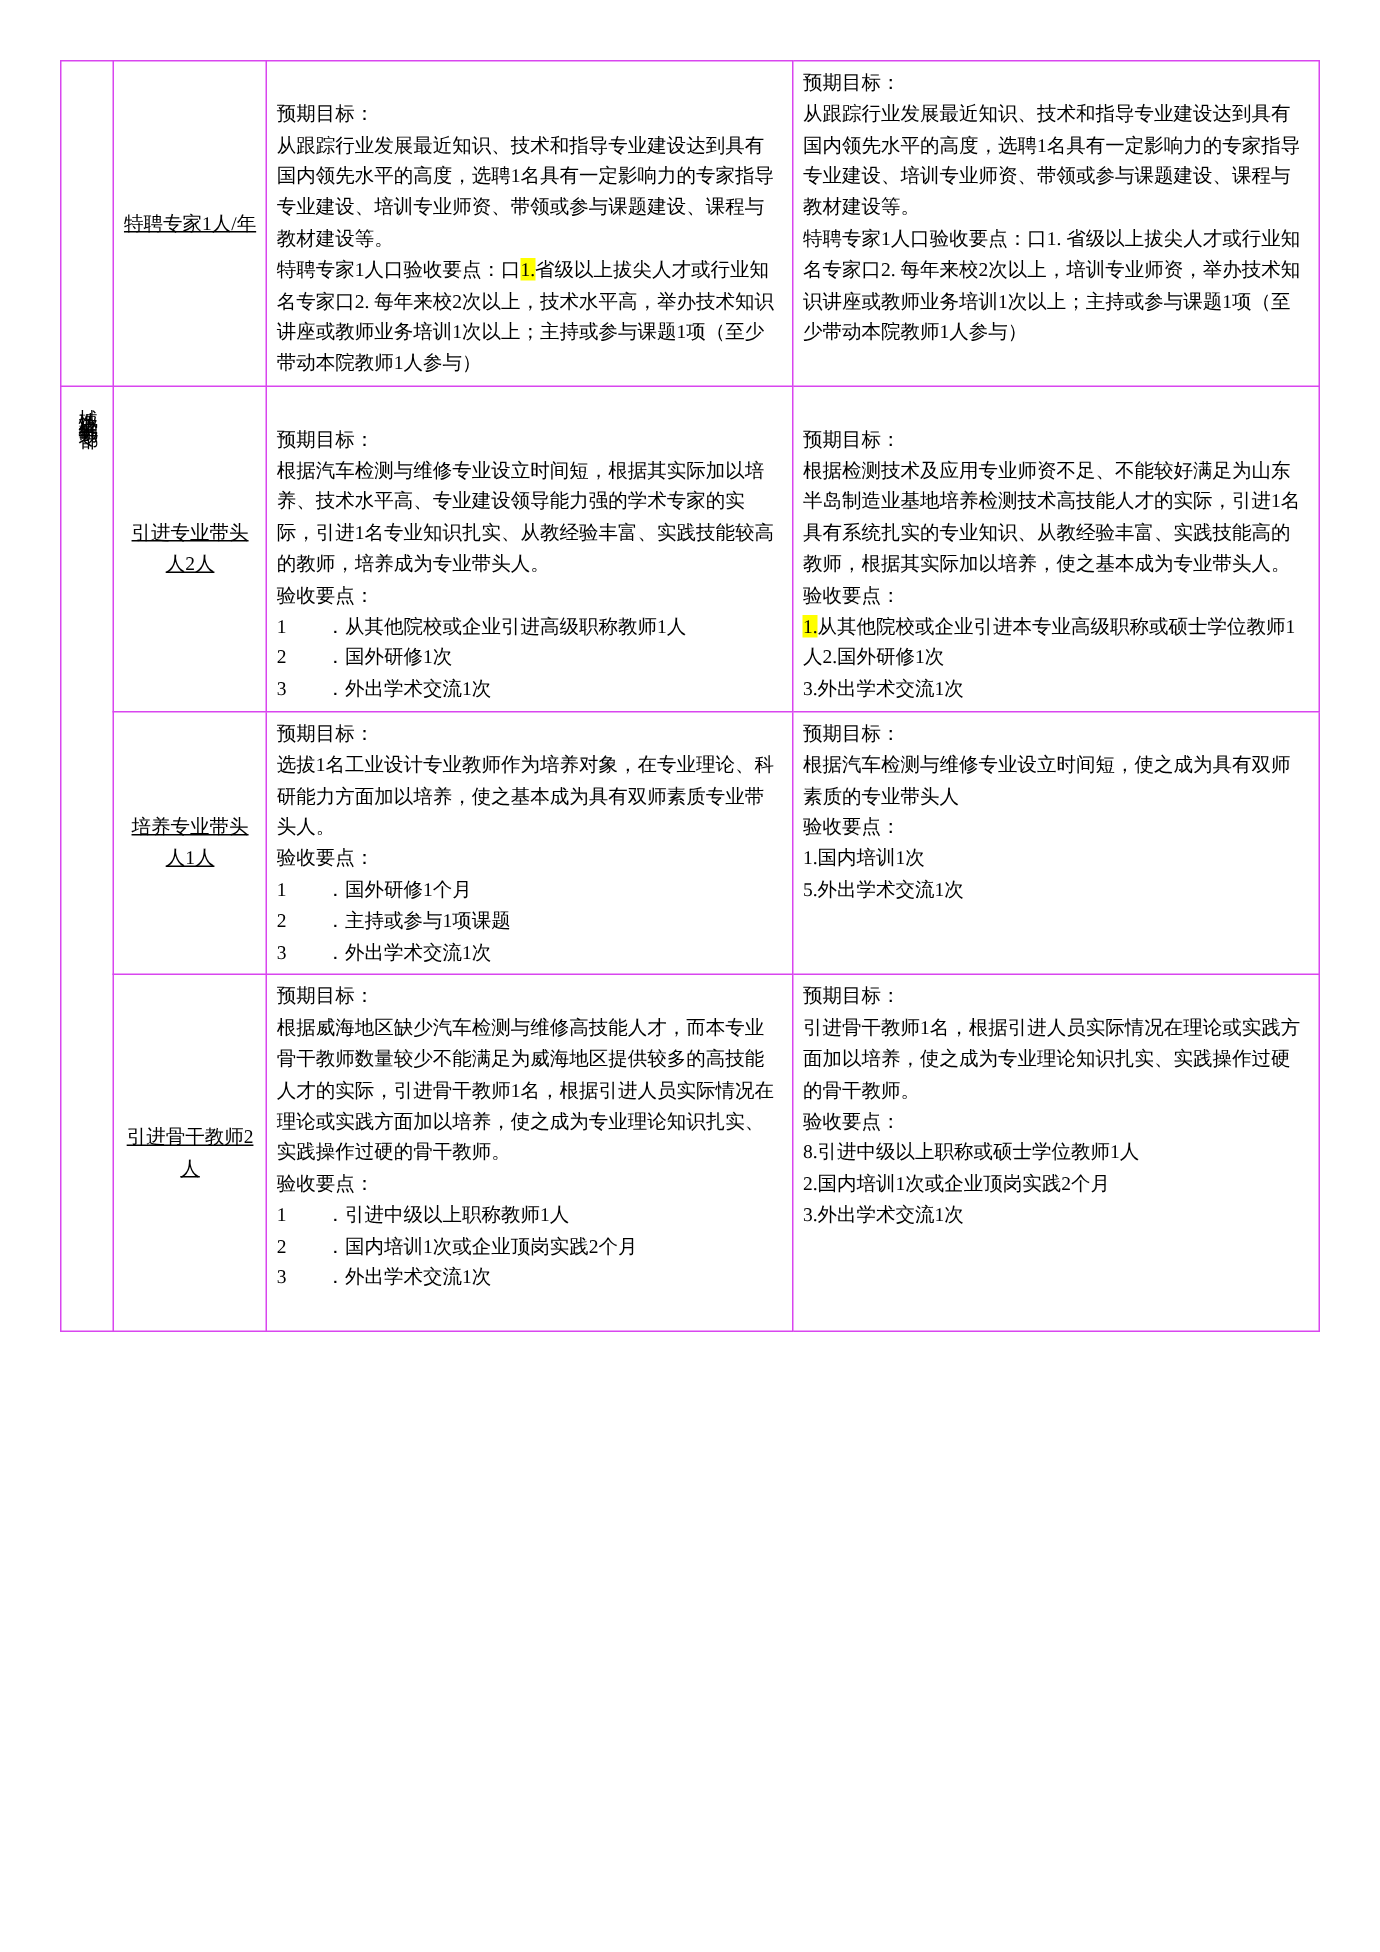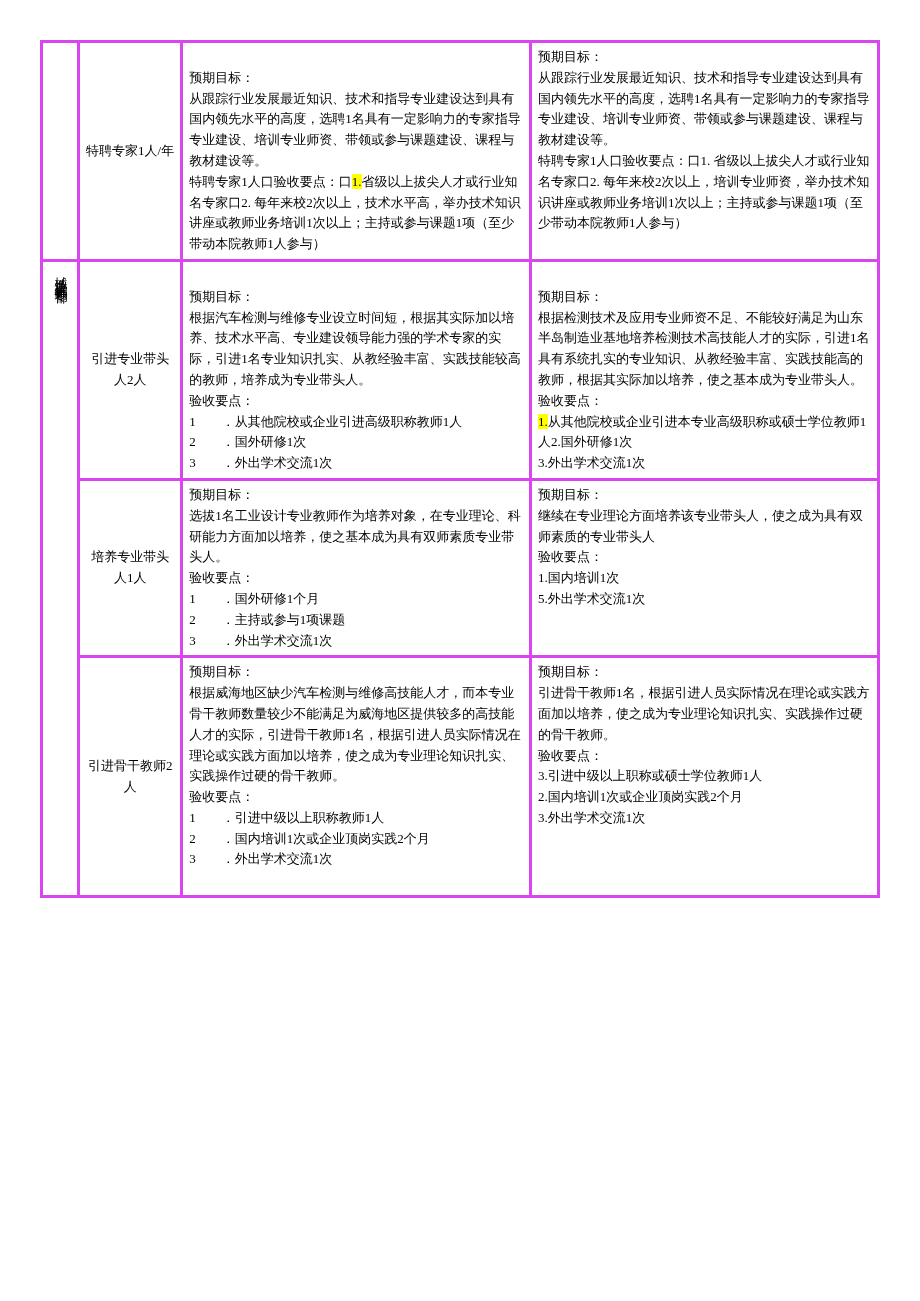--- a/index.html
+++ b/index.html
@@ -10,26 +10,26 @@
     padding: 40px;
     background: #fff;
     color: #000;
     width: 840px;
   }
   table {
     border-collapse: collapse;
     width: 100%;
   }
   td {
-    border: 3px solid #d946ef;
+    border: 1px solid #d946ef;
     padding: 4px 6px;
     vertical-align: top;
   }
   .col0 { width: 22px; text-align: center; }
-  .col1 { width: 90px; text-align: center; vertical-align: middle; }
+  .col1 { width: 90px; text-align: center; vertical-align: middle; text-decoration: underline; }
   .col2 { width: 340px; }
   .col3 { width: 340px; }
   .vtext {
     writing-mode: vertical-rl;
     text-orientation: upright;
     letter-spacing: 2px;
     text-align: center;
     margin: 0 auto;
   }
   .hl { background: #ffff00; }
@@ -86,21 +86,21 @@
     <td class="col2 plain">
       <span>预期目标：</span><br>
       <span>选拔1名工业设计专业教师作为培养对象，在专业理论、科研能力方面加以培养，使之基本成为具有双师素质专业带头人。</span><br>
       <span>验收要点：</span><br>
       <span>1</span>&nbsp;&nbsp;&nbsp;&nbsp;&nbsp;&nbsp;&nbsp;&nbsp;<span>．国外研修1个月</span><br>
       <span>2</span>&nbsp;&nbsp;&nbsp;&nbsp;&nbsp;&nbsp;&nbsp;&nbsp;<span>．主持或参与1项课题</span><br>
       <span>3</span>&nbsp;&nbsp;&nbsp;&nbsp;&nbsp;&nbsp;&nbsp;&nbsp;<span>．外出学术交流1次</span>
     </td>
     <td class="col3 plain">
       <span>预期目标：</span><br>
-      <span>继续在专业理论方面培养该专业带头人，使之成为具有双师素质的专业带头人</span><br>
+      <span>根据汽车检测与维修专业设立时间短，使之成为具有双师素质的专业带头人</span><br>
       <span>验收要点：</span><br>
       <span>1.国内培训1次</span><br>
       <span>5.外出学术交流1次</span>
     </td>
   </tr>
 
   <tr>
     <td class="col1">引进骨干教师2人</td>
     <td class="col2 plain">
       <span>预期目标：</span><br>
@@ -108,19 +108,19 @@
       <span>验收要点：</span><br>
       <span>1</span>&nbsp;&nbsp;&nbsp;&nbsp;&nbsp;&nbsp;&nbsp;&nbsp;<span>．引进中级以上职称教师1人</span><br>
       <span>2</span>&nbsp;&nbsp;&nbsp;&nbsp;&nbsp;&nbsp;&nbsp;&nbsp;<span>．国内培训1次或企业顶岗实践2个月</span><br>
       <span>3</span>&nbsp;&nbsp;&nbsp;&nbsp;&nbsp;&nbsp;&nbsp;&nbsp;<span>．外出学术交流1次</span>
       <br><br>
     </td>
     <td class="col3 plain">
       <span>预期目标：</span><br>
       <span>引进骨干教师1名，根据引进人员实际情况在理论或实践方面加以培养，使之成为专业理论知识扎实、实践操作过硬的骨干教师。</span><br>
       <span>验收要点：</span><br>
-      <span>3.引进中级以上职称或硕士学位教师1人</span><br>
+      <span>8.引进中级以上职称或硕士学位教师1人</span><br>
       <span>2.国内培训1次或企业顶岗实践2个月</span><br>
       <span>3.外出学术交流1次</span>
     </td>
   </tr>
 </tbody>
   </table>
 
 </body></html>

